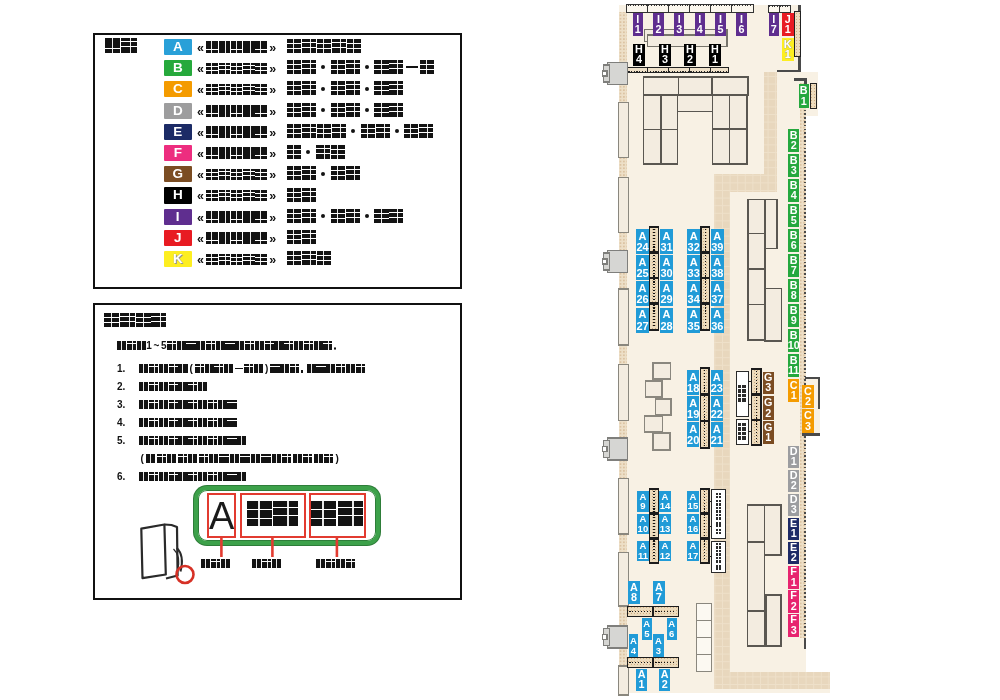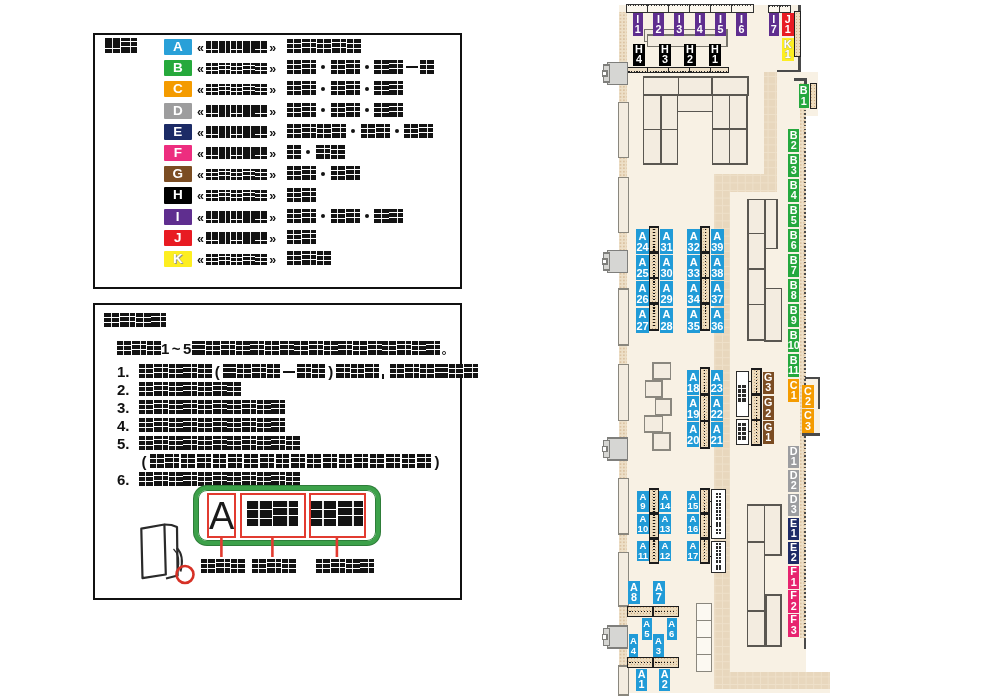--- a/index.html
+++ b/index.html
@@ -12,21 +12,21 @@
 .lsb i{margin-left:.065em!important;margin-right:.065em!important}
 .dt{display:inline-block;width:.26em;height:.26em;border-radius:50%;background:#131313;margin:0 .32em;vertical-align:.24em}
 .cm{display:inline-block;width:.17em;height:.28em;background:#131313;margin:0 .38em 0 .15em;vertical-align:-.1em}
 .pd{display:inline-block;width:.24em;height:.24em;border:.07em solid #131313;border-radius:50%;margin:0 .1em;vertical-align:-.06em}
 .ch{display:inline-block;width:.8em;height:.13em;background:#131313;margin:0 .12em;vertical-align:.3em}
 .box{position:absolute;background:#fff;border:2px solid #111}
 .bd{position:absolute;width:28.5px;height:16.2px;text-align:center;font-weight:bold;font-size:13.5px;line-height:16.2px;color:#fff;border-radius:1px}
 .lrow{position:absolute;white-space:nowrap}
 .cat{font-weight:bold;font-size:15.3px;color:#111;margin-left:4px}
 .gaku{font-weight:bold;font-size:12.5px;color:#111}
-.li{position:absolute;font-weight:bold;font-size:15px;white-space:nowrap;color:#111}
+.li{position:absolute;font-weight:bold;font-size:10px;white-space:nowrap;color:#111}
 </style></head><body>
 
 <div class="box" style="left:93px;top:33px;width:369px;height:256px"></div>
 
 <div style="position:absolute;left:104px;top:37px;font-weight:bold;font-size:17px"><i class="k"></i><i class="k2"></i></div>
 
 <div class="bd" style="left:163.5px;top:38.7px;background:#29a0d8;">A</div>
 
 <div class="lrow" style="left:195px;top:37.7px"><span class="gaku"><span class="fw">«</span><i class="k"></i><i class="k2"></i><i class="k"></i><i class="k2"></i><i class="k"></i><span class="fw">»</span></span> <span class="cat"><i class="k"></i><i class="k2"></i><i class="k"></i><i class="k2"></i><i class="k"></i></span></div>
 

